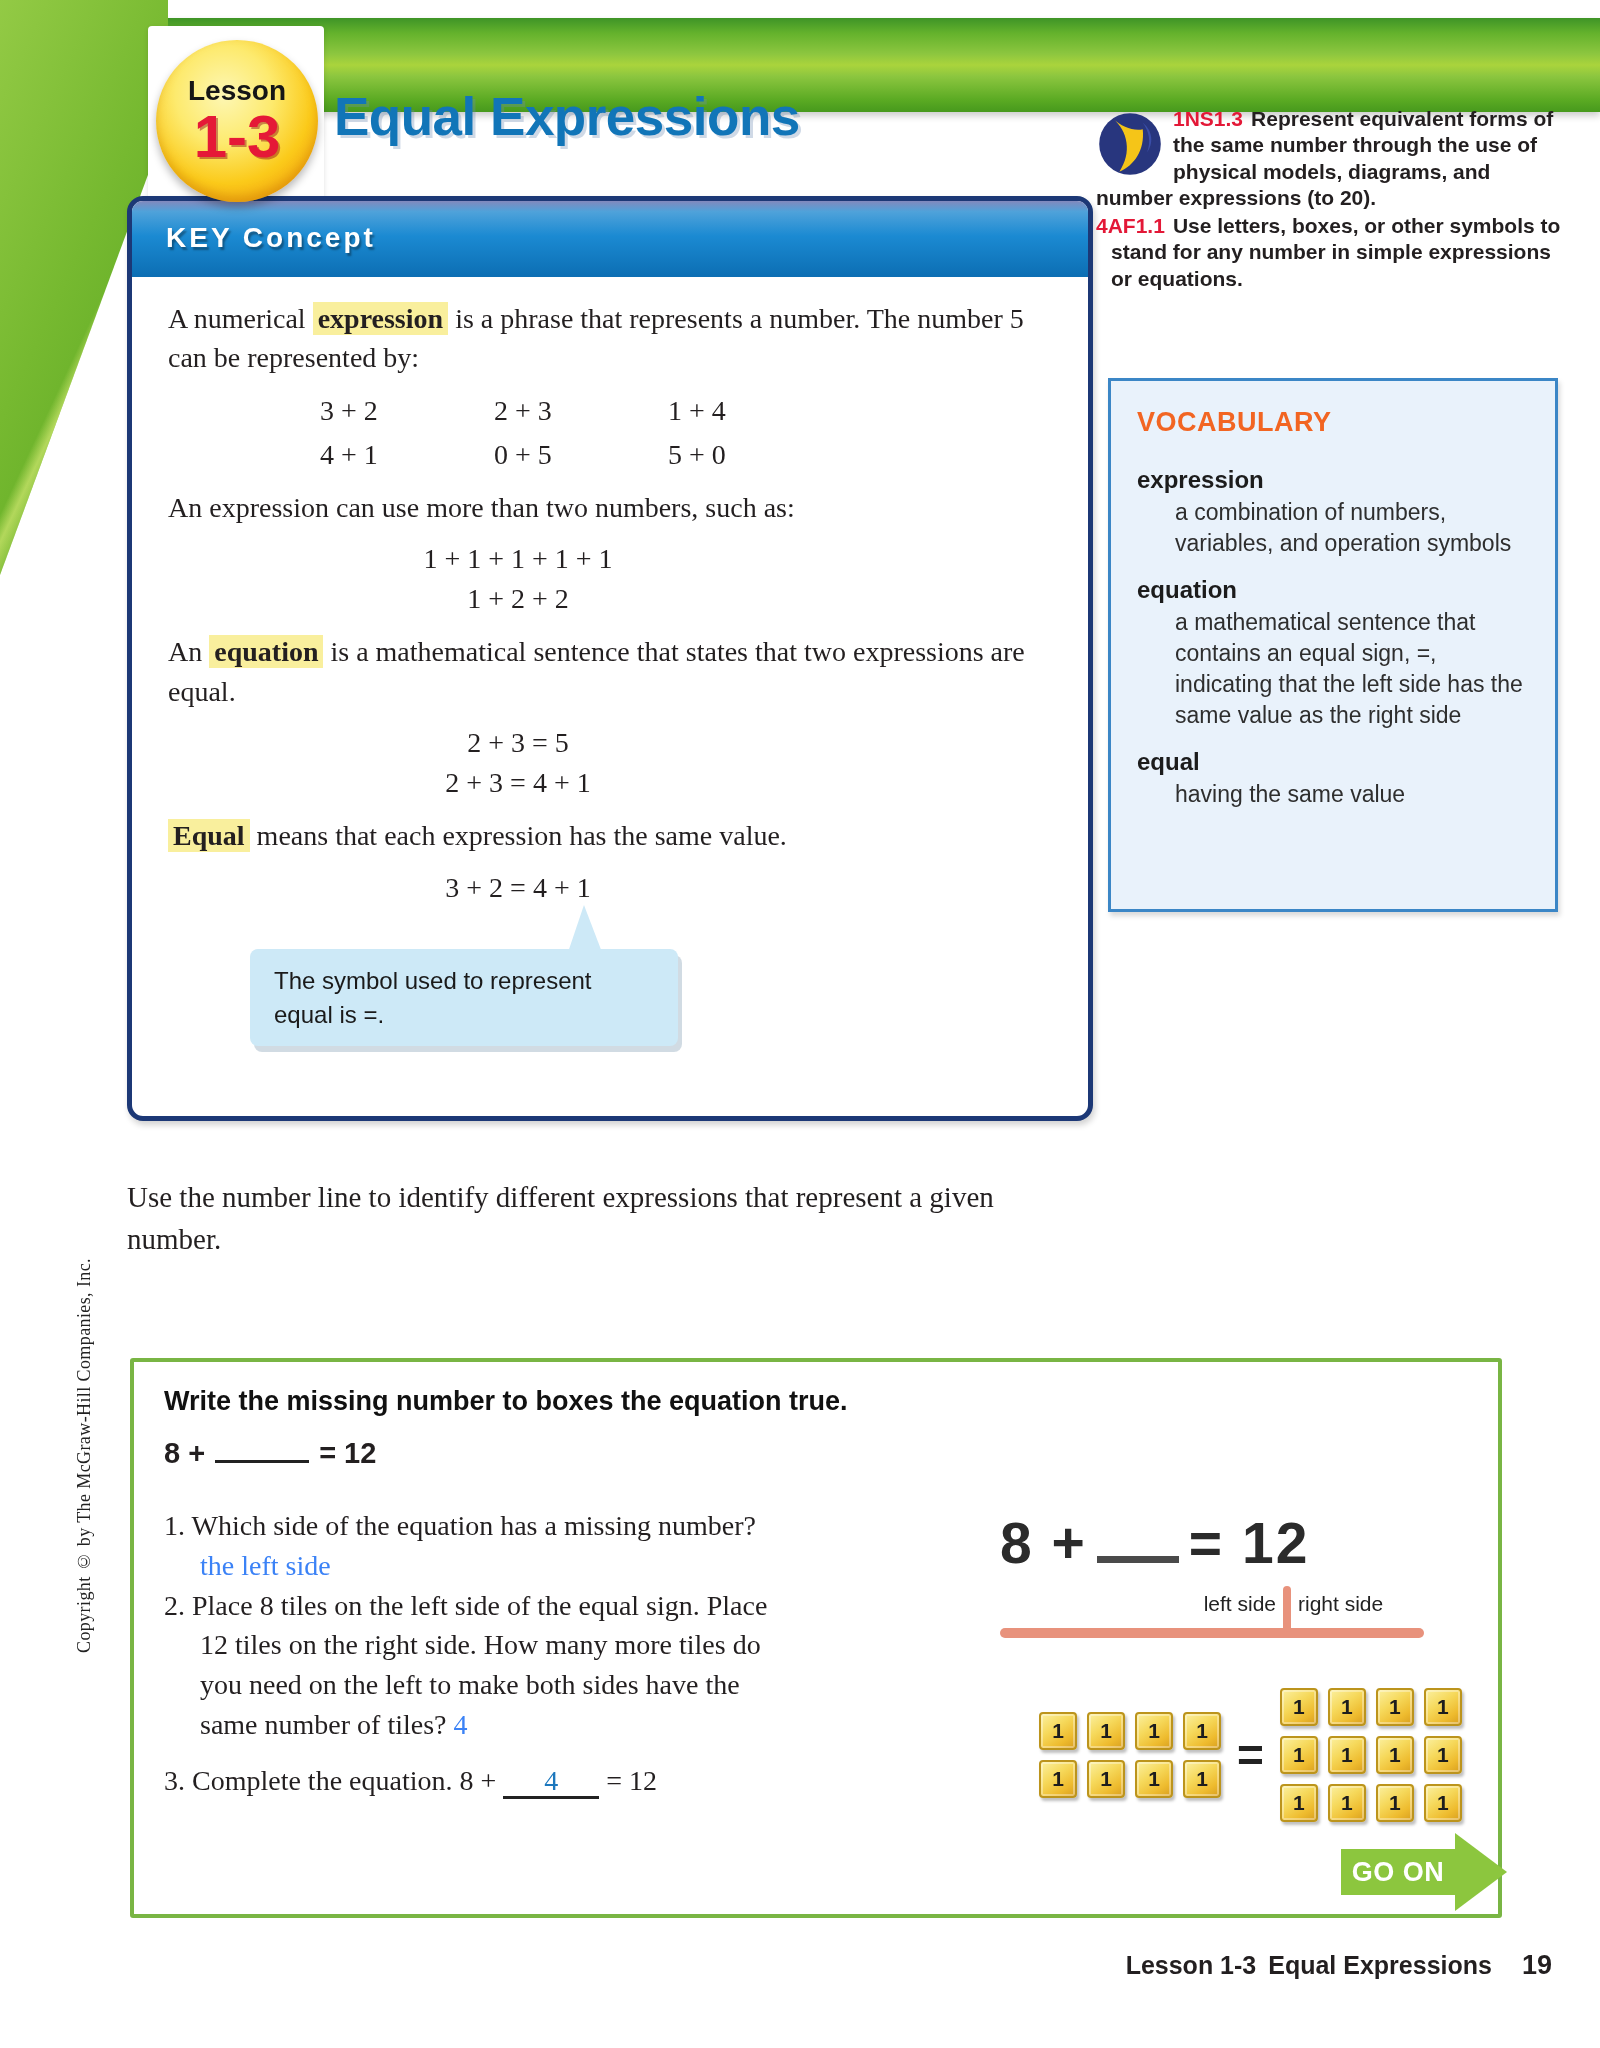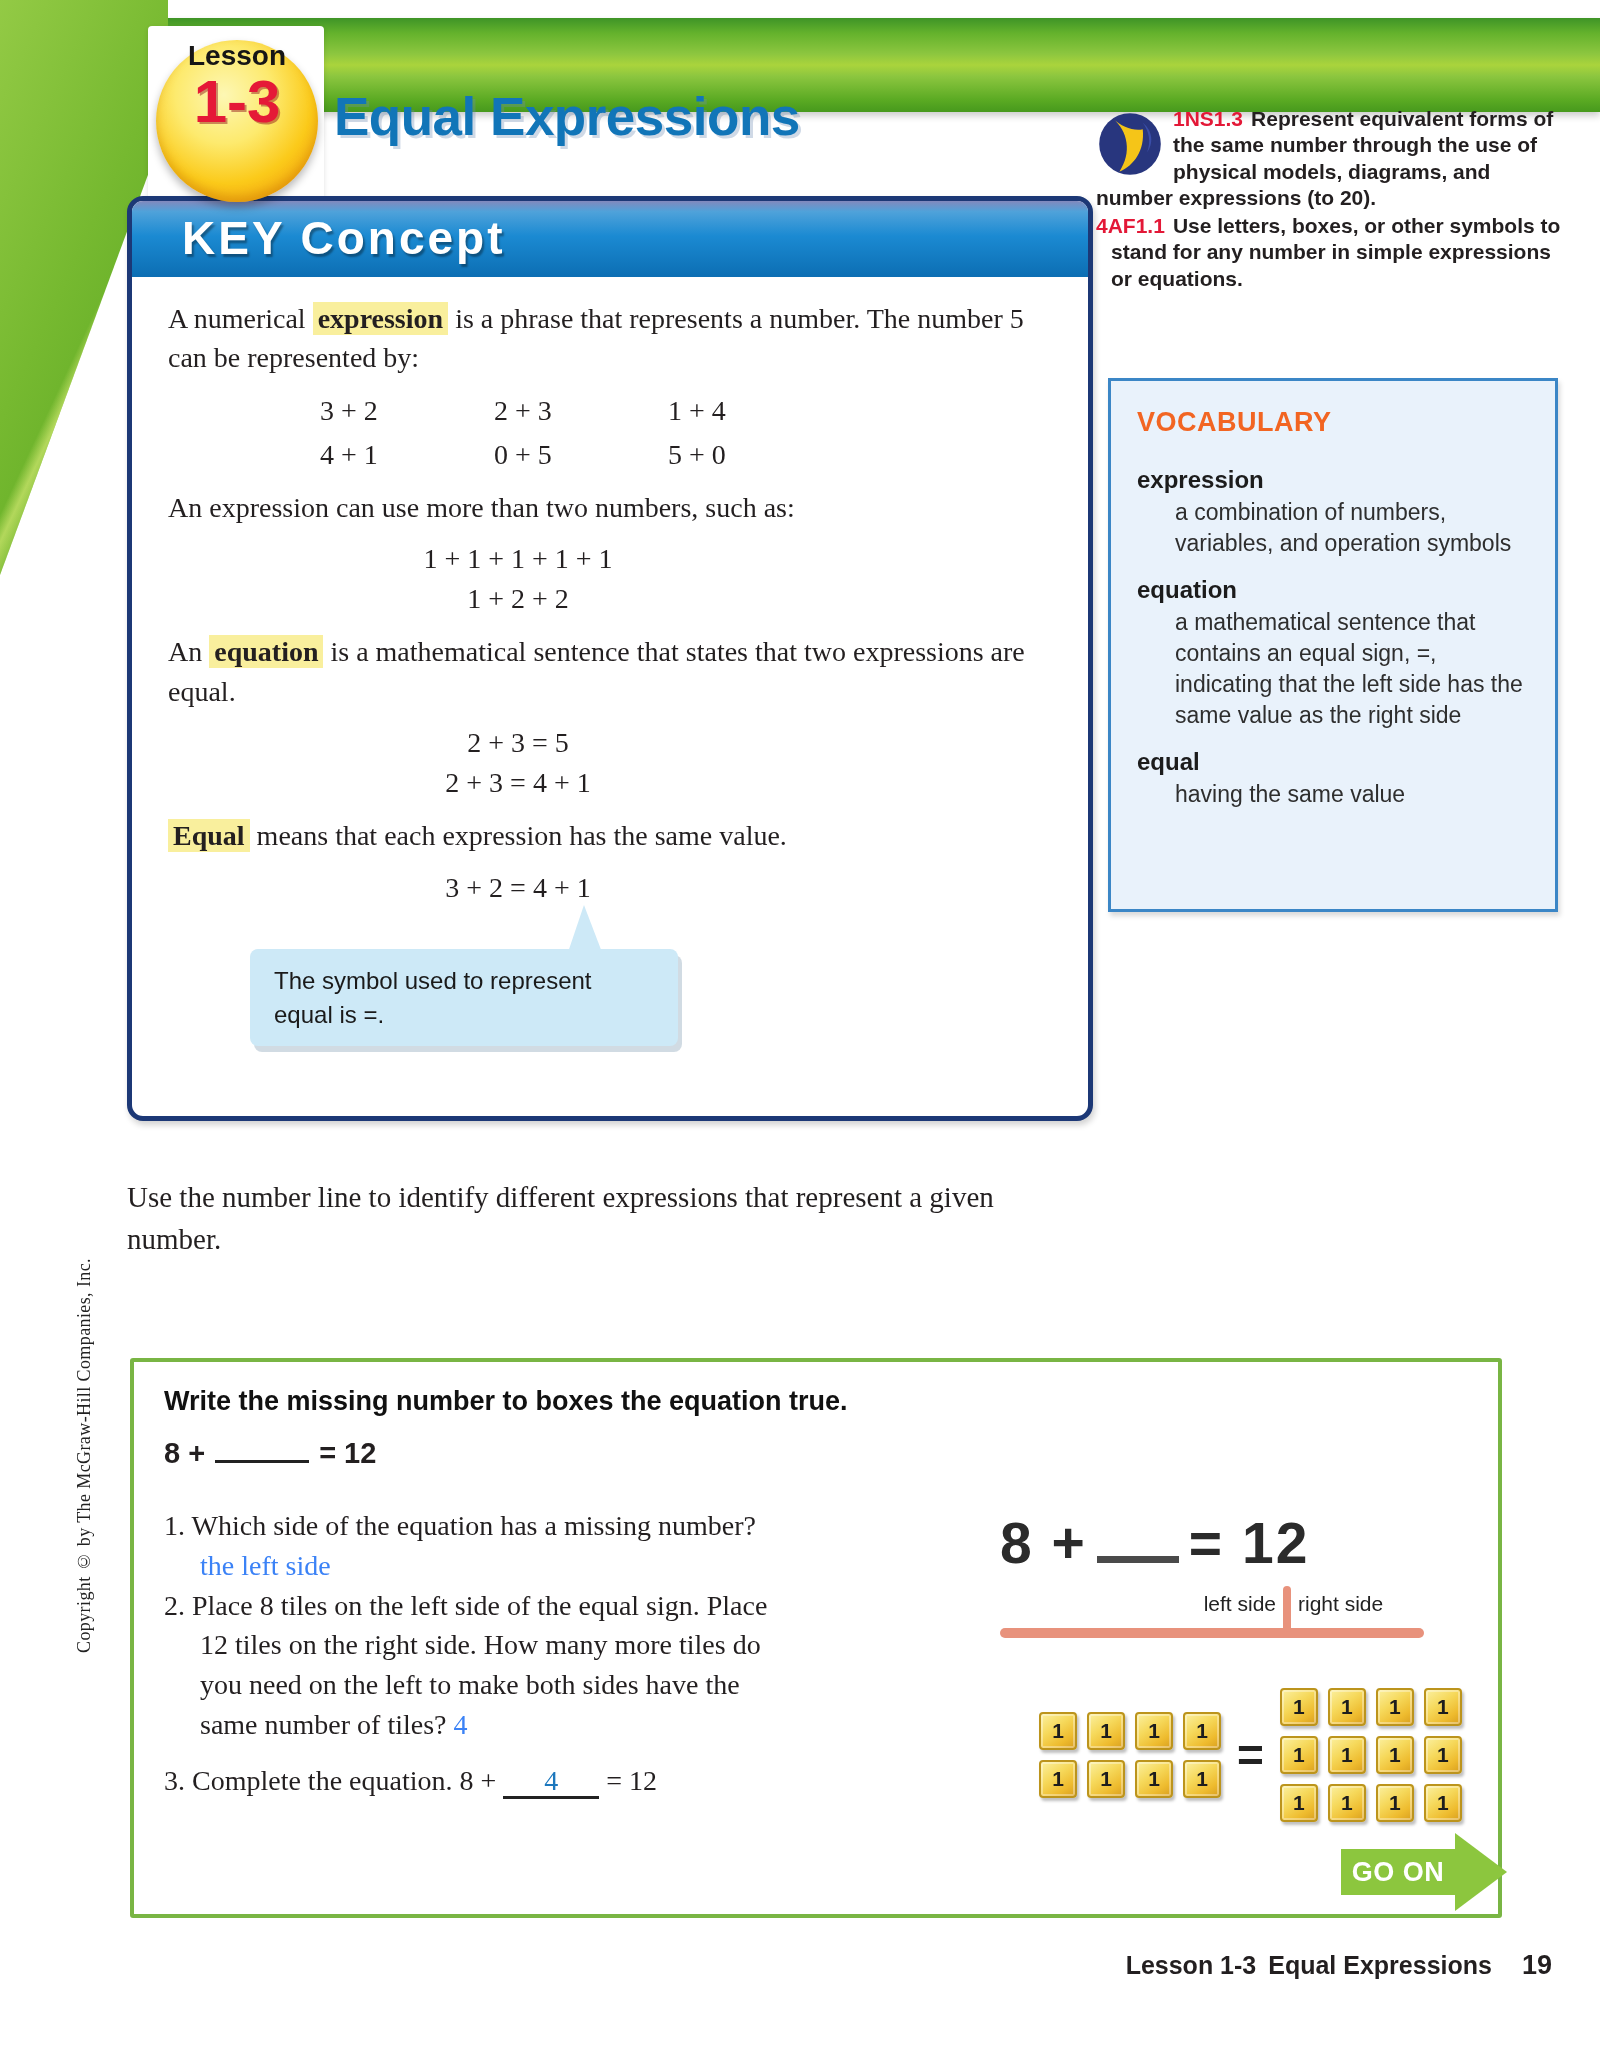--- a/index.html
+++ b/index.html
@@ -26,21 +26,21 @@
   }
   .badge-card {
     position:absolute; left:148px; top:26px; width:176px; height:176px; z-index:3;
     background:#ffffff; border-radius:4px; box-shadow:0 2px 5px rgba(0,0,0,0.12);
   }
   .lesson-badge {
     position:absolute; left:156px; top:40px; width:162px; height:162px; z-index:4;
     border-radius:50%;
     background:radial-gradient(circle at 42% 34%, #fdf7b4 0%, #fdea6e 34%, #fbca1a 62%, #f2a00d 86%, #e18906 100%);
     box-shadow:0 5px 9px rgba(0,0,0,0.28), inset 0 -6px 10px rgba(190,110,0,0.35);
-    display:flex; flex-direction:column; align-items:center; justify-content:flex-start;
+    display:flex; flex-direction:column; align-items:center; justify-content:center;
   }
   .lesson-badge .badge-word {
     font-family:"Liberation Sans", sans-serif; font-weight:bold; font-size:28px; color:#161616;
   }
   .lesson-badge .badge-num {
     font-family:"Liberation Sans", sans-serif; font-weight:bold; font-size:60px; line-height:1.0;
     color:#e51937; text-shadow:2px 2px 0 rgba(140,10,20,0.45);
   }
   .page-title {
     position:absolute; left:334px; top:86px; z-index:4;
@@ -57,23 +57,23 @@
   .standards .code { color:#e31837; margin-right:8px; }
   .standards p.std2 { padding-left:15px; text-indent:-15px; margin-top:1px; }
 
   
   .key-concept {
     position:absolute; left:127px; top:196px; width:966px; height:925px; z-index:3;
     background:#ffffff; border:5px solid #1c3876; border-radius:16px;
     box-shadow:2px 4px 6px rgba(0,0,0,0.18); overflow:hidden;
   }
   .kc-header {
-    height:76px; line-height:74px; padding-left:50px;
+    height:76px; line-height:74px; padding-left:34px;
     background:linear-gradient(180deg,#8289bd 0%,#4fa2da 14%,#1b8ad2 46%,#0c6eb3 100%);
-    color:#ffffff; font-family:"Liberation Sans", sans-serif; font-weight:bold; font-size:46px;
+    color:#ffffff; font-family:"Liberation Sans", sans-serif; font-weight:bold; font-size:28px;
     letter-spacing:3px; text-shadow:2px 3px 2px rgba(0,0,0,0.35);
   }
   .kc-body { padding:20px 36px 18px 36px; font-size:28px; line-height:1.4; }
   .kc-body p { margin-top:14px; }
   .kc-body p:first-child { margin-top:2px; }
   .hl {
     font-weight:bold; background:#f9ef9d; padding:1px 5px;
   }
   .expr-grid {
     display:grid; grid-template-columns:132px 132px 132px; column-gap:42px; row-gap:4px;

